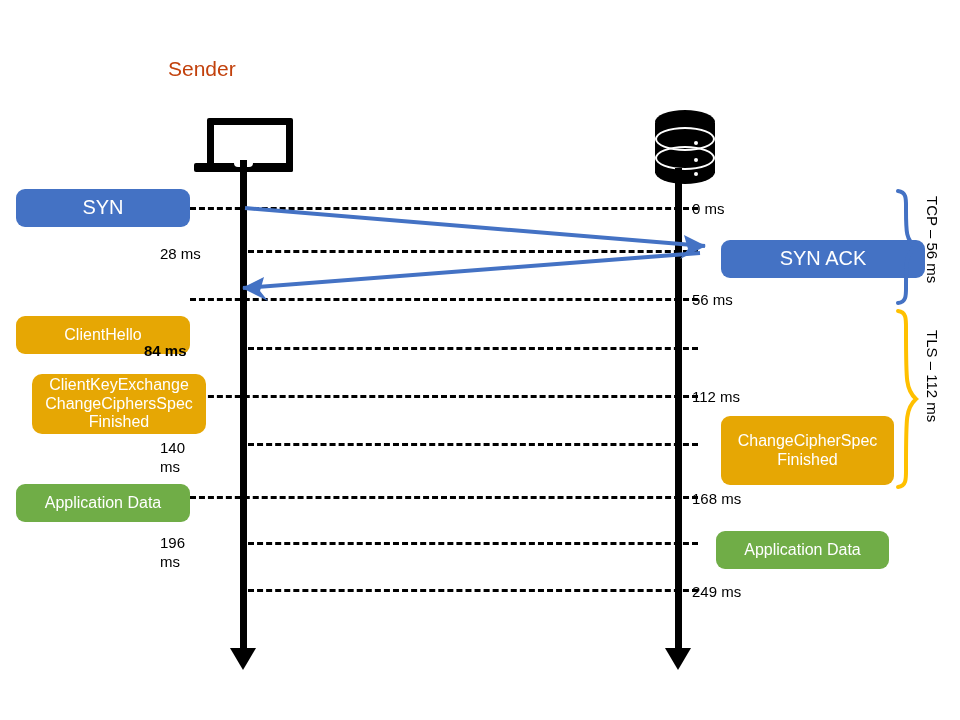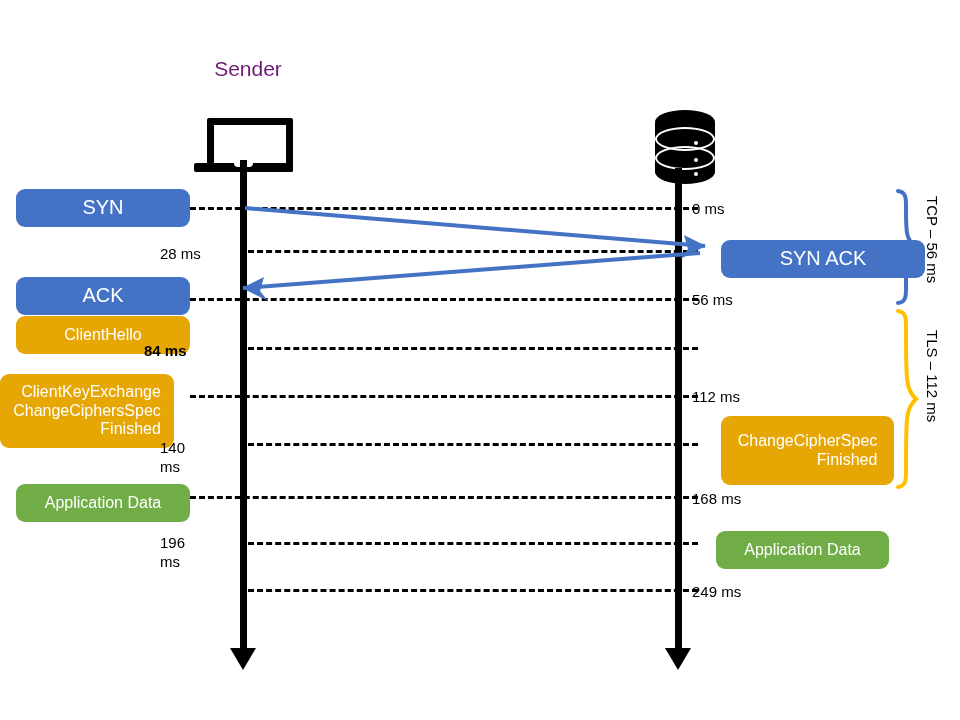--- a/index.html
+++ b/index.html
@@ -14,22 +14,22 @@
     height: 720px;
     background: #ffffff;
     font-family: "Liberation Sans", sans-serif;
     overflow: hidden;
   }
 
   
   .col-title {
     position: absolute;
     font-size: 21px;
-    color: #701a75;
-    text-align: center;
+    color: #c2410c;
+    text-align: left;
     white-space: nowrap;
   }
 
   
   .lifeline {
     position: absolute;
     width: 7px;
     background: #000000;
   }
   .lifeline-head {
@@ -99,21 +99,21 @@
   .time-label.left-side  { text-align: left; }
 
   
   .msgbox {
     position: absolute;
     border-radius: 9px;
     color: #ffffff;
     display: flex;
     align-items: center;
     justify-content: center;
-    text-align: right;
+    text-align: center;
     line-height: 1.18;
     box-sizing: border-box;
     padding: 19px 6px;
     white-space: pre-line;
   }
   .msgbox.blue   { background: #4472C4; }
   .msgbox.amber  { background: #E6A704; }
   .msgbox.green  { background: #70AD47; }
   .msgbox.s-lg   { font-size: 20px; }
   .msgbox.s-md   { font-size: 16px; }
@@ -185,25 +185,24 @@
       <path d="M706,246 L684,235 L688,249 L680,259 Z" fill="#4472C4"></path>
     </g>
     <g>
       <path d="M700,253 L243,288" stroke="#4472C4" stroke-width="4" fill="none"></path>
       <path d="M242,288 L264,277 L260,291 L268,301 Z" fill="#4472C4"></path>
     </g>
   </svg>
 
   <div class="msgbox blue s-lg" style="left:16px; top:189px; width:174px; height:37px;">SYN</div>
 
-  <div class="msgbox blue s-lg" style="left:16px; top:277px; width:174px; height:37px;">ACK</div>
 
   <div class="msgbox amber s-md" style="left:16px; top:316px; width:174px; height:32px;border-radius:9px;">ClientHello</div>
 
-  <div class="msgbox amber s-md" style="left:0; top:374px; width:174px; height:74px;">ClientKeyExchange
+  <div class="msgbox amber s-md" style="left:32px; top:374px; width:174px; height:60px;border-radius:10px;">ClientKeyExchange
 ChangeCiphersSpec
 Finished</div>
 
   <div class="msgbox green s-md" style="left:16px; top:484px; width:174px; height:34px;">Application Data</div>
 
   <div class="msgbox blue s-lg" style="left:721px; top:240px; width:204px; height:37px;">SYN ACK</div>
 
 
   <div class="msgbox amber s-md" style="left:721px; top:416px; width:173px; height:69px;">ChangeCipherSpec
 Finished</div>

